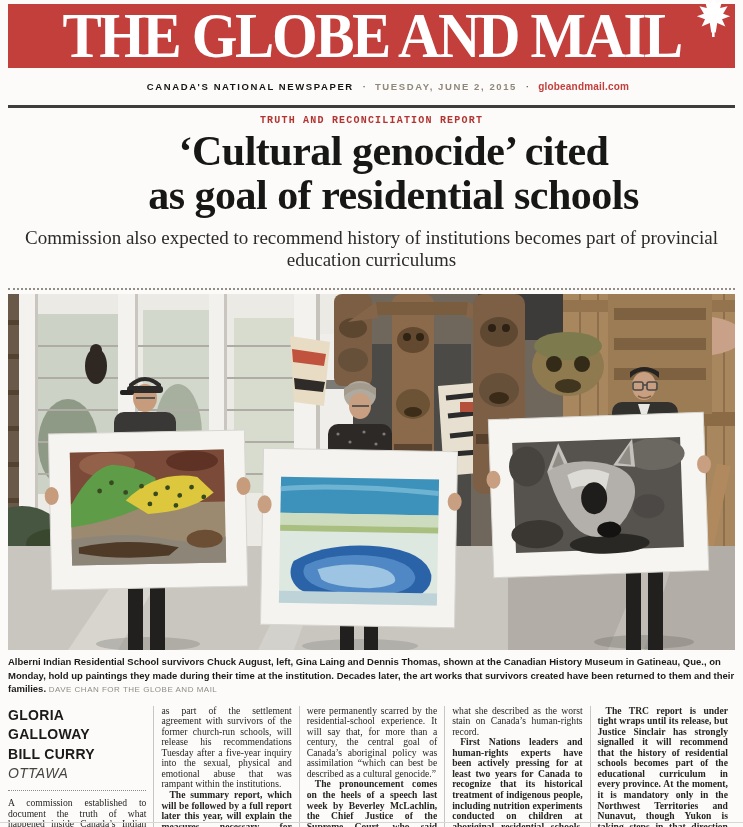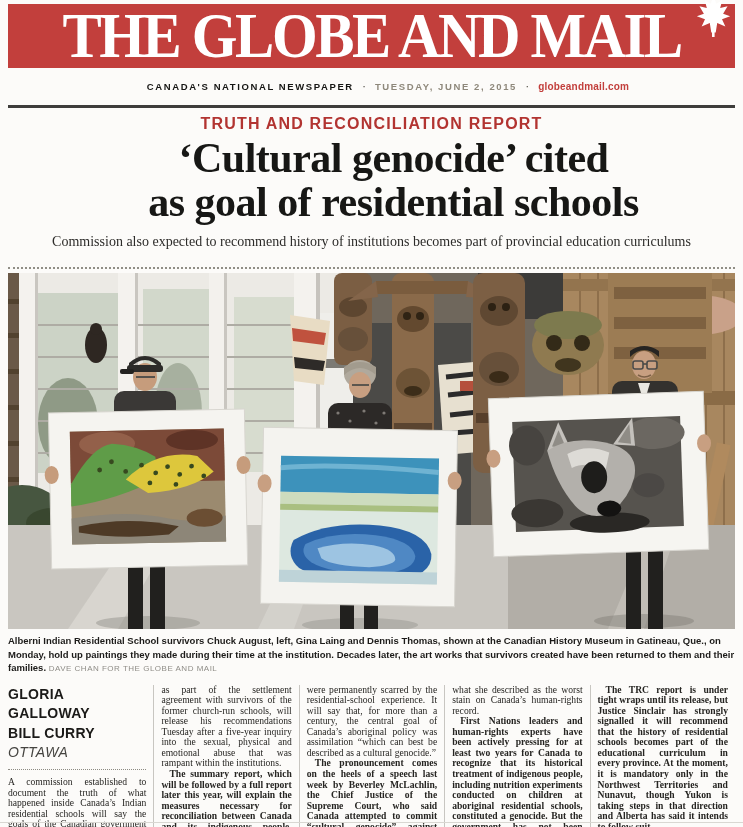--- a/index.html
+++ b/index.html
@@ -24,28 +24,28 @@
     text-align:center; margin-top:13px; font-family:"Liberation Sans", sans-serif;
     font-size:9.5px; font-weight:bold; letter-spacing:1.6px; color:#151513;padding-left:33px;
   }
   .dateline .date { color:#8e887b; }
   .dateline .site { color:var(--brand-red,#c23f3c); letter-spacing:0.2px; font-size:10px; }
   .dateline .dot  { color:#6b6961; letter-spacing:0; margin:0 9px; }
   .toprule { margin:13px 8px 0; height:2px; border-top:1px solid #3e3d3b; border-bottom:2px solid #3e3d3b; }
   
   .kicker {
     margin-top:7px; text-align:center; color:var(--kicker-red,#b23431);
-    font-family:Liberation Sans, sans-serif; font-weight:bold;
-    font-size:16px; letter-spacing:1.2px;
+    font-family:Liberation Mono, monospace; font-weight:bold;
+    font-size:10px; letter-spacing:1.2px;
   }
   .headline {
     margin-top:3px; text-align:center; font-weight:bold; font-size:42px;
     line-height:1.05; letter-spacing:-0.5px; color:#171715;margin-left:44px;
   }
-  .deck { margin-top:10px; text-align:center; font-size:14px; color:#2c2b29; }
+  .deck { margin-top:10px; text-align:center; font-size:19px; color:#2c2b29; }
   .photorule { margin:17px 8px 0; border-top:2px dotted #908e86; }
   
   .photo { margin:4px 8px 0; display:block; }
   .caption {
     margin:5px 8px 0; font-family:"Liberation Sans", sans-serif; font-weight:bold;
     font-size:9.5px; line-height:1.42; color:#1c1b19;
   }
   .credit { font-weight:normal; color:#8f8d87; font-size:8px; letter-spacing:0.5px; }
   
   .cols { display:flex; margin:10px 8px 0; align-items:stretch; }

